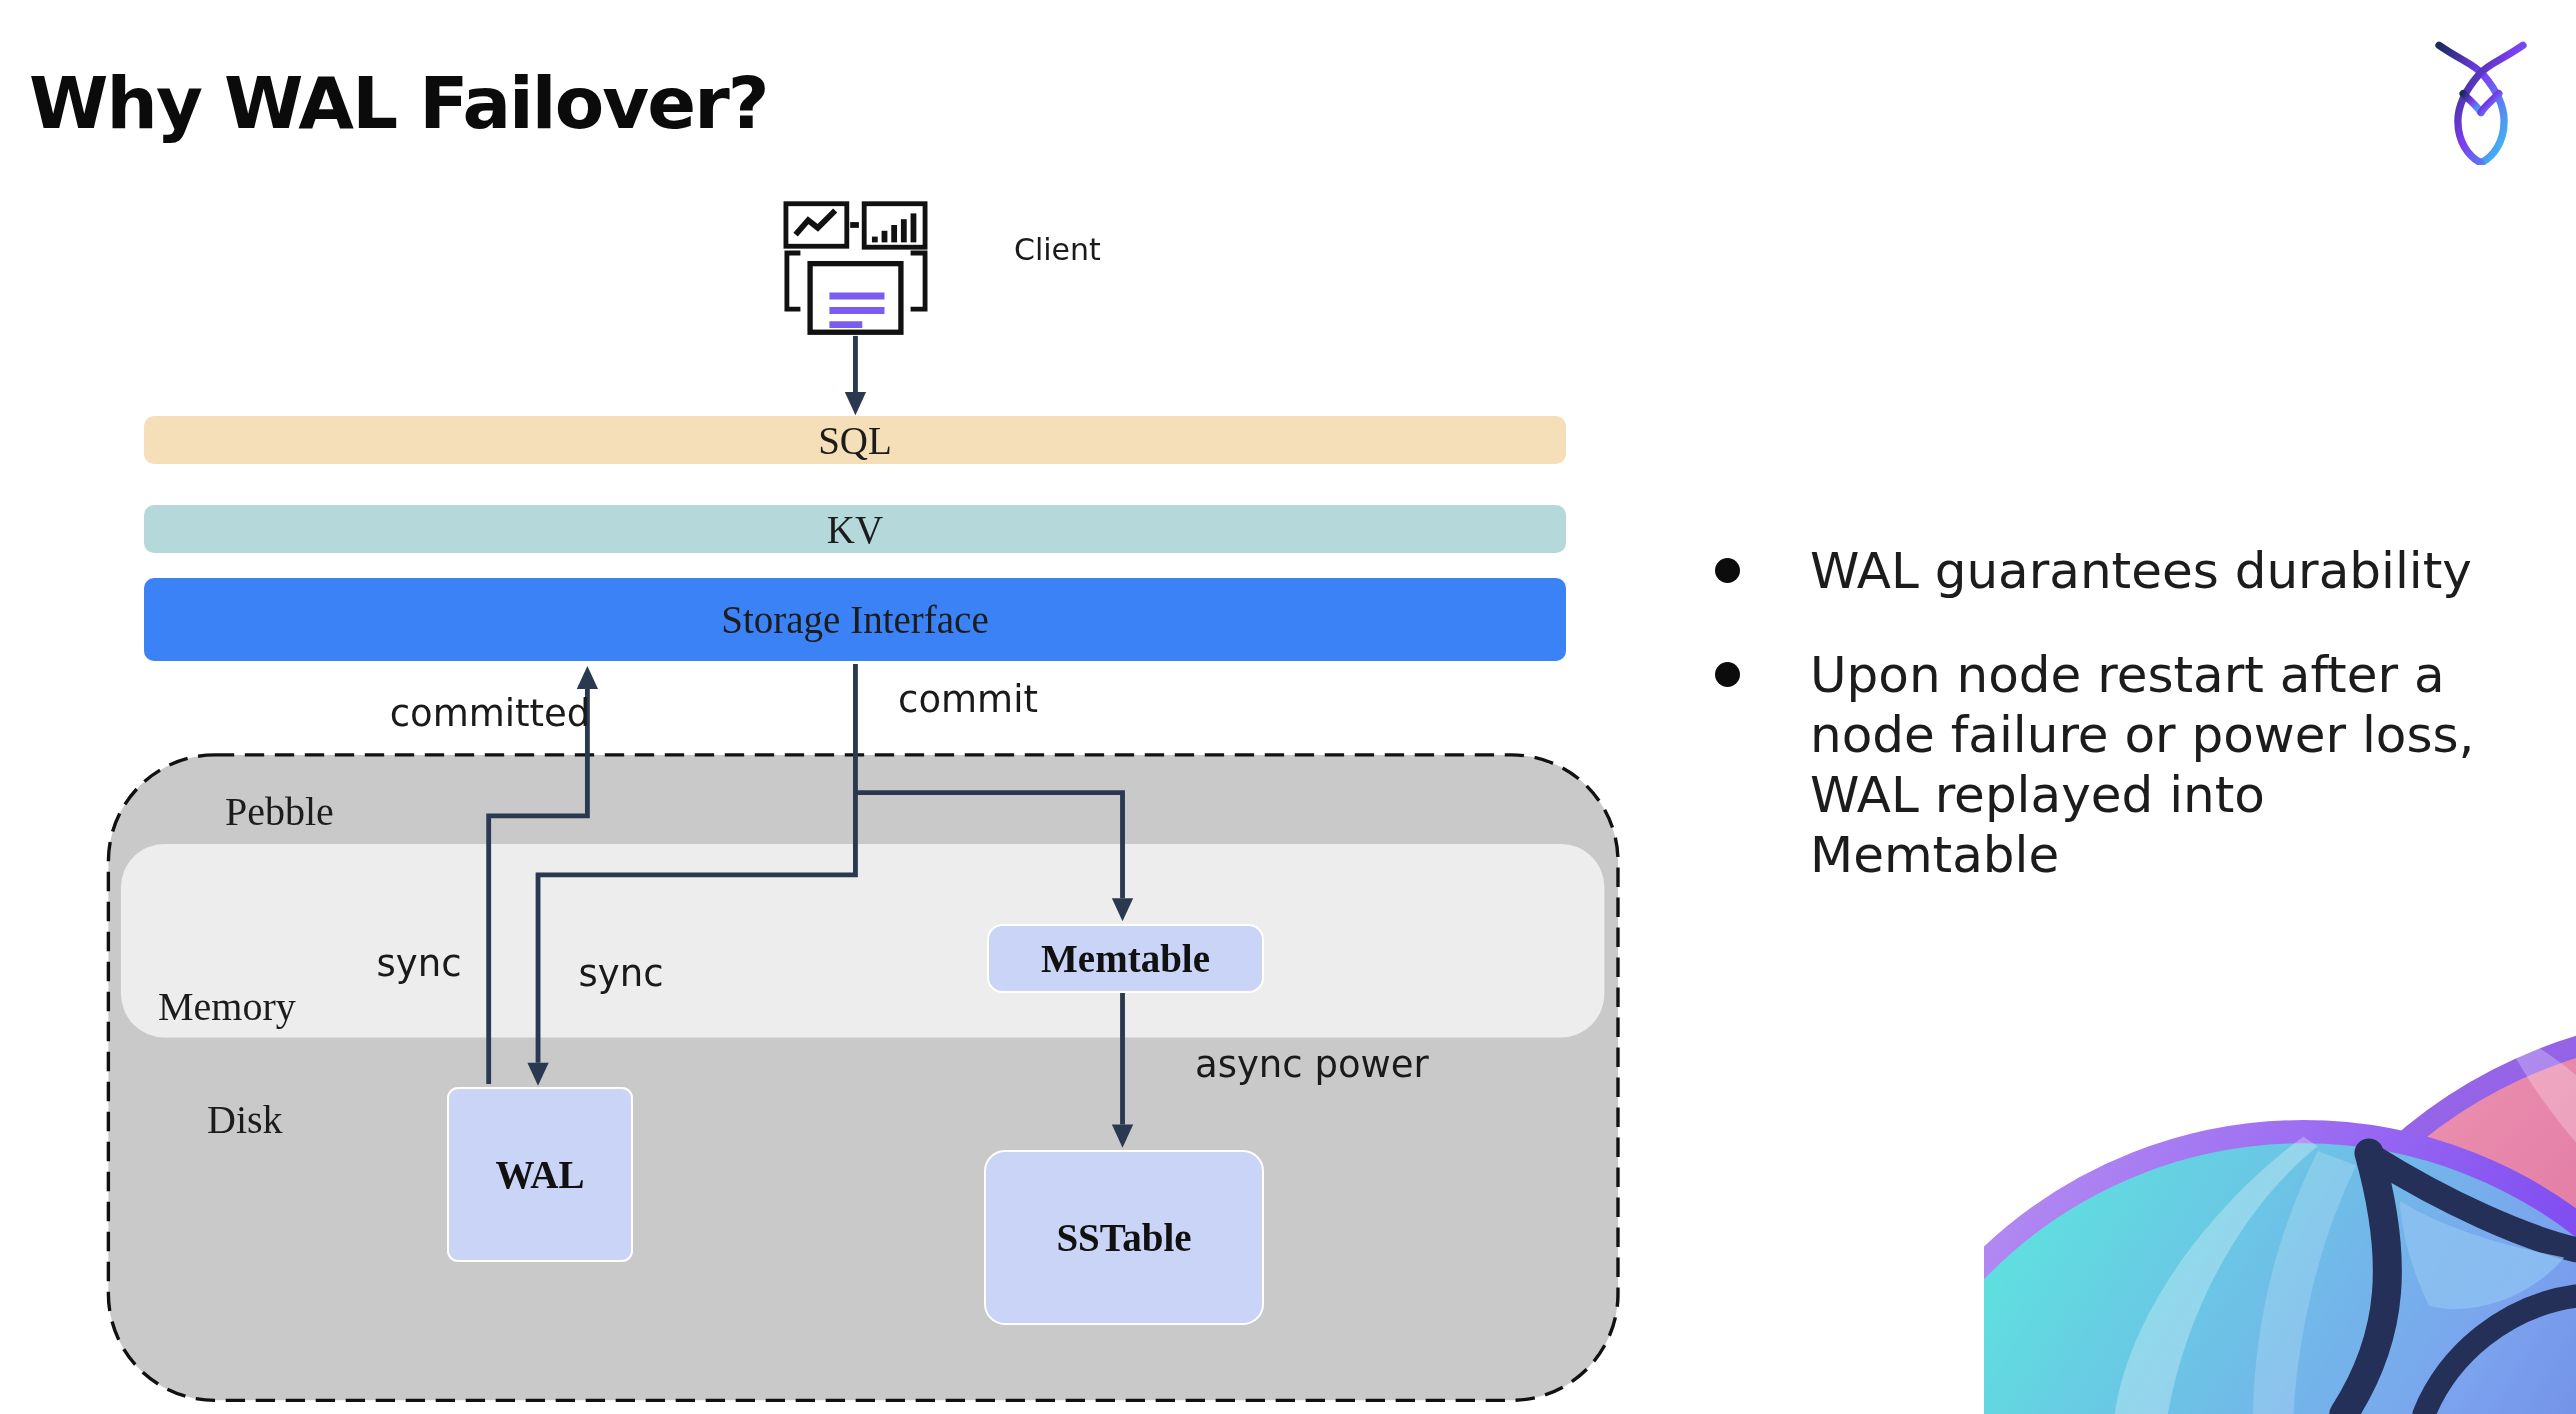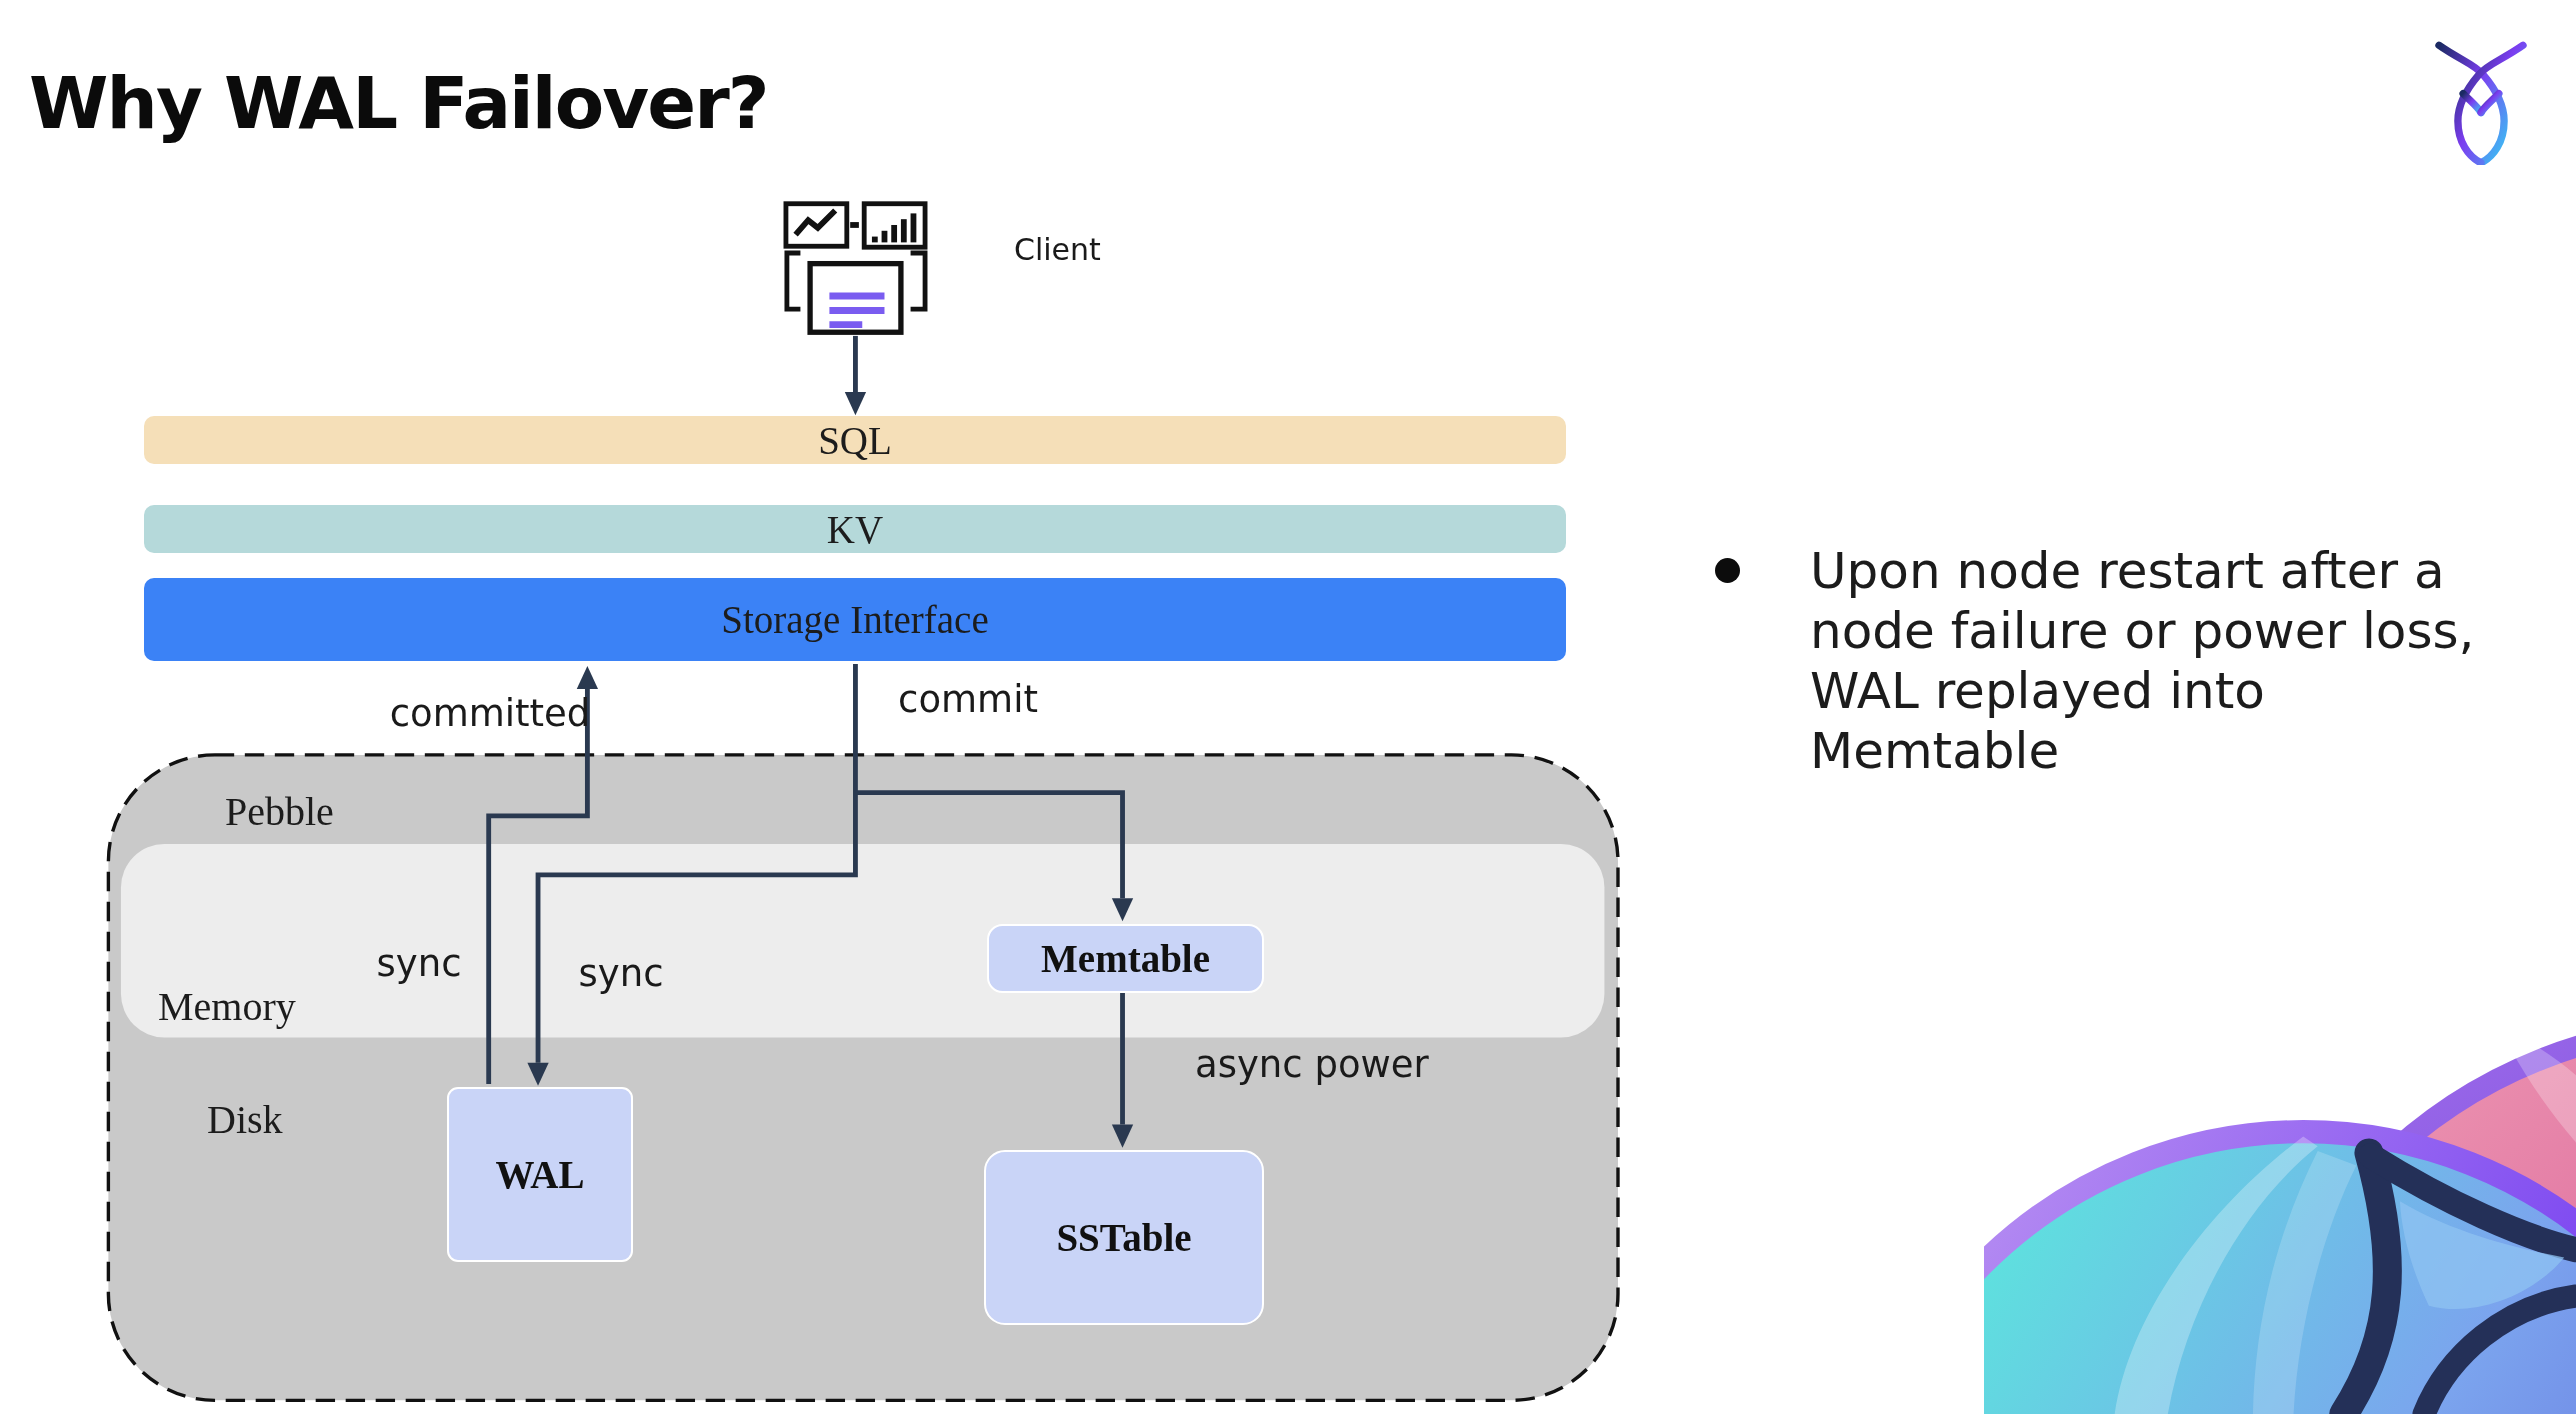--- a/index.html
+++ b/index.html
@@ -126,20 +126,26 @@
     <span>Memtable</span>
   </div>
   <div class="abs node-box z2" style="left:984px;top:1150px;width:276px;height:171px;">
     <span>SSTable</span>
   </div>
 
   <div class="abs bullets z3">
     <div class="bullet">
       <div class="bullet-dot"></div>
       <div class="bullet-text">
+        <div>WAL guarantees durability</div>
+      </div>
+    </div>
+    <div class="bullet">
+      <div class="bullet-dot"></div>
+      <div class="bullet-text">
         <div>Upon node restart after a</div>
         <div>node failure or power loss,</div>
         <div>WAL replayed into Memtable</div>
       </div>
     </div>
   </div>
 
   <svg class="abs z1" style="left:1984px;top:948px;" width="592" height="466" viewBox="0 0 612 482">
     <defs>
       <linearGradient id="gPink" x1="0" y1="0" x2="1" y2="1">

